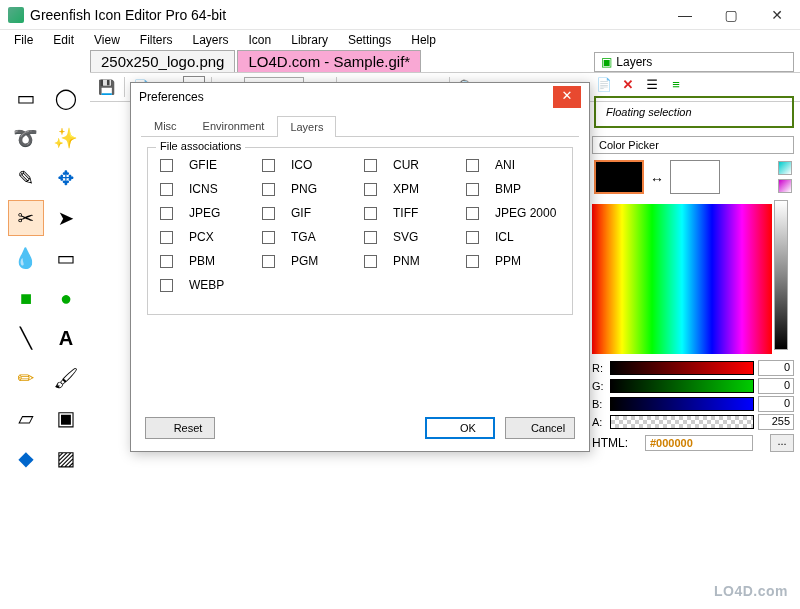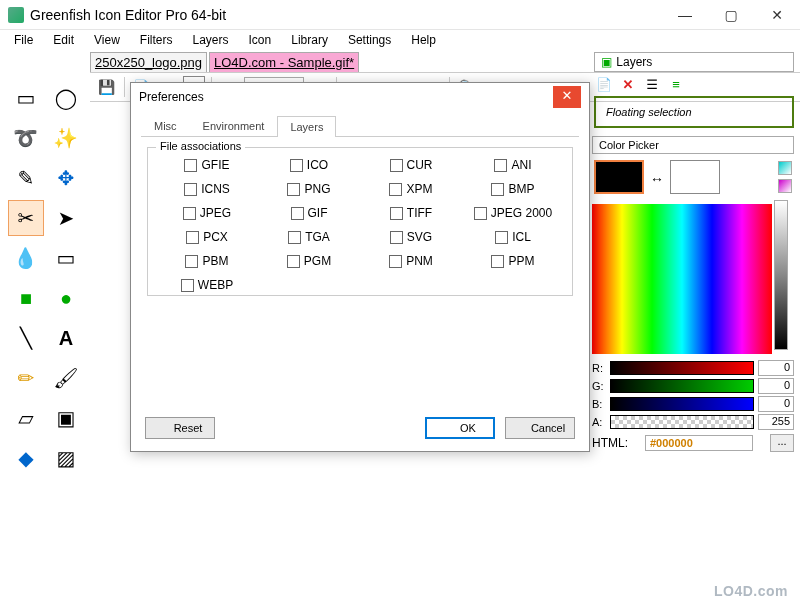--- a/index.html
+++ b/index.html
@@ -4,21 +4,21 @@
 <style>
 * { box-sizing: border-box; margin: 0; padding: 0; font-family: "Segoe UI", Tahoma, sans-serif; font-size: 12px; }
 body { background: #fff; width: 800px; height: 609px; overflow: hidden; position: relative; }
 .titlebar { height: 30px; background: #fff; display: flex; align-items: center; padding: 0 0 0 8px; border-bottom: 1px solid #e5e5e5; }
 .titlebar .app-icon { width: 16px; height: 16px; background: linear-gradient(135deg,#5a8,#2a6); margin-right: 6px; border-radius: 2px; }
 .titlebar .title { font-size: 14px; color: #000; flex: 1; }
 .win-btn { width: 46px; height: 30px; display: flex; align-items: center; justify-content: center; color: #333; font-size: 14px; }
 .menubar { height: 20px; display: flex; align-items: center; padding: 0 6px; gap: 4px; }
 .menubar .item { padding: 2px 8px; font-size: 12px; }
 .doc-tabs { height: 22px; display: flex; align-items: flex-end; padding-left: 90px; gap: 0; }
-.doc-tab { border: 1px solid #aaa; border-bottom: none; padding: 2px 4px; font-size: 13px; background: #f4f4f4; margin-right: 2px; text-decoration: underline; }
+.doc-tab { border: 1px solid #aaa; border-bottom: none; padding: 2px 10px; font-size: 15px; background: #f4f4f4; margin-right: 2px; }
 .doc-tab.active { background: #f9a8d4; }
 .toolbar { height: 30px; border-top: 1px solid #ccc; border-bottom: 1px solid #ccc; display: flex; align-items: center; padding: 0 6px; gap: 4px; margin-left: 90px; }
 .tbtn { width: 22px; height: 22px; display: flex; align-items: center; justify-content: center; border: 1px solid transparent; font-size: 14px; }
 .tsep { width: 1px; height: 20px; background: #ccc; margin: 0 2px; }
 .zoom { width: 60px; height: 20px; border: 1px solid #aaa; font-size: 11px; padding: 0 4px; display: flex; align-items: center; justify-content: space-between; }
 .tool-sidebar { position: absolute; left: 4px; top: 76px; width: 84px; display: flex; flex-wrap: wrap; gap: 4px; padding: 4px; }
 .tool { width: 36px; height: 36px; display: flex; align-items: center; justify-content: center; font-size: 20px; }
 .tool.selected { background: #ffe8d0; border: 1px solid #f0a060; }
 .layers-panel { position: absolute; right: 6px; top: 52px; width: 200px; }
 .panel-title { border: 1px solid #aaa; padding: 2px 6px; font-size: 11px; background: #fff; display: flex; align-items: center; gap: 4px; }
@@ -49,24 +49,24 @@
 .html-val { border: 1px solid #aaa; color: #d08000; font-weight: bold; padding: 1px 4px; flex: 1; font-size: 11px; }
 .more-btn { width: 24px; height: 18px; background: #eee; border: 1px solid #aaa; font-size: 11px; text-align: center; }
 .watermark { position: absolute; right: 12px; bottom: 10px; font-size: 14px; font-weight: bold; color: rgba(80,100,120,.45); letter-spacing: .5px; }
 
 .dialog { position: absolute; left: 130px; top: 82px; width: 460px; height: 370px; background: #fff; border: 1px solid #888; box-shadow: 2px 2px 12px rgba(0,0,0,.25); }
 .dlg-title { height: 28px; display: flex; align-items: center; padding: 0 8px; font-size: 12px; }
 .dlg-close { margin-left: auto; width: 28px; height: 22px; background: #e8492f; color: #fff; text-align: center; line-height: 20px; font-size: 13px; }
 .dlg-tabs { display: flex; border-bottom: 1px solid #ccc; margin: 4px 10px 0; }
 .dlg-tab { padding: 4px 12px; font-size: 11px; border: 1px solid transparent; border-bottom: none; color: #444; }
 .dlg-tab.active { border-color: #ccc; background: #fff; position: relative; top: 1px; }
-.group { margin: 10px 16px; border: 1px solid #ccc; padding: 10px 12px 3px; position: relative; }
+.group { margin: 10px 16px; border: 1px solid #ccc; padding: 10px 12px 22px; position: relative; }
 .group-title { position: absolute; top: -8px; left: 8px; background: #fff; padding: 0 4px; font-size: 11px; }
 .chk-grid { display: grid; grid-template-columns: repeat(4, 1fr); gap: 10px 8px; }
-.chk { display: flex; align-items: center; gap: 4px; font-size: 11px; justify-content: center; }
+.chk { display: flex; align-items: center; gap: 16px; font-size: 11px; }
 .chk-box { width: 13px; height: 13px; border: 1px solid #666; background: #fff; }
 .dlg-buttons { position: absolute; bottom: 12px; left: 14px; right: 14px; display: flex; align-items: center; }
 .btn { min-width: 70px; height: 22px; border: 1px solid #999; background: #eaeaea; font-size: 11px; display: flex; align-items: center; justify-content: center; padding-left: 16px; }
 .btn.primary { border: 2px solid #0078d7; background: #fff; }
 .btn-spacer { flex: 1; }
 .plus-orange { color: #e07000; font-weight: bold; }
 .red-x { color: #d22; font-weight: bold; }
 .blue { color: #06c; }
 </style>
 </head>

